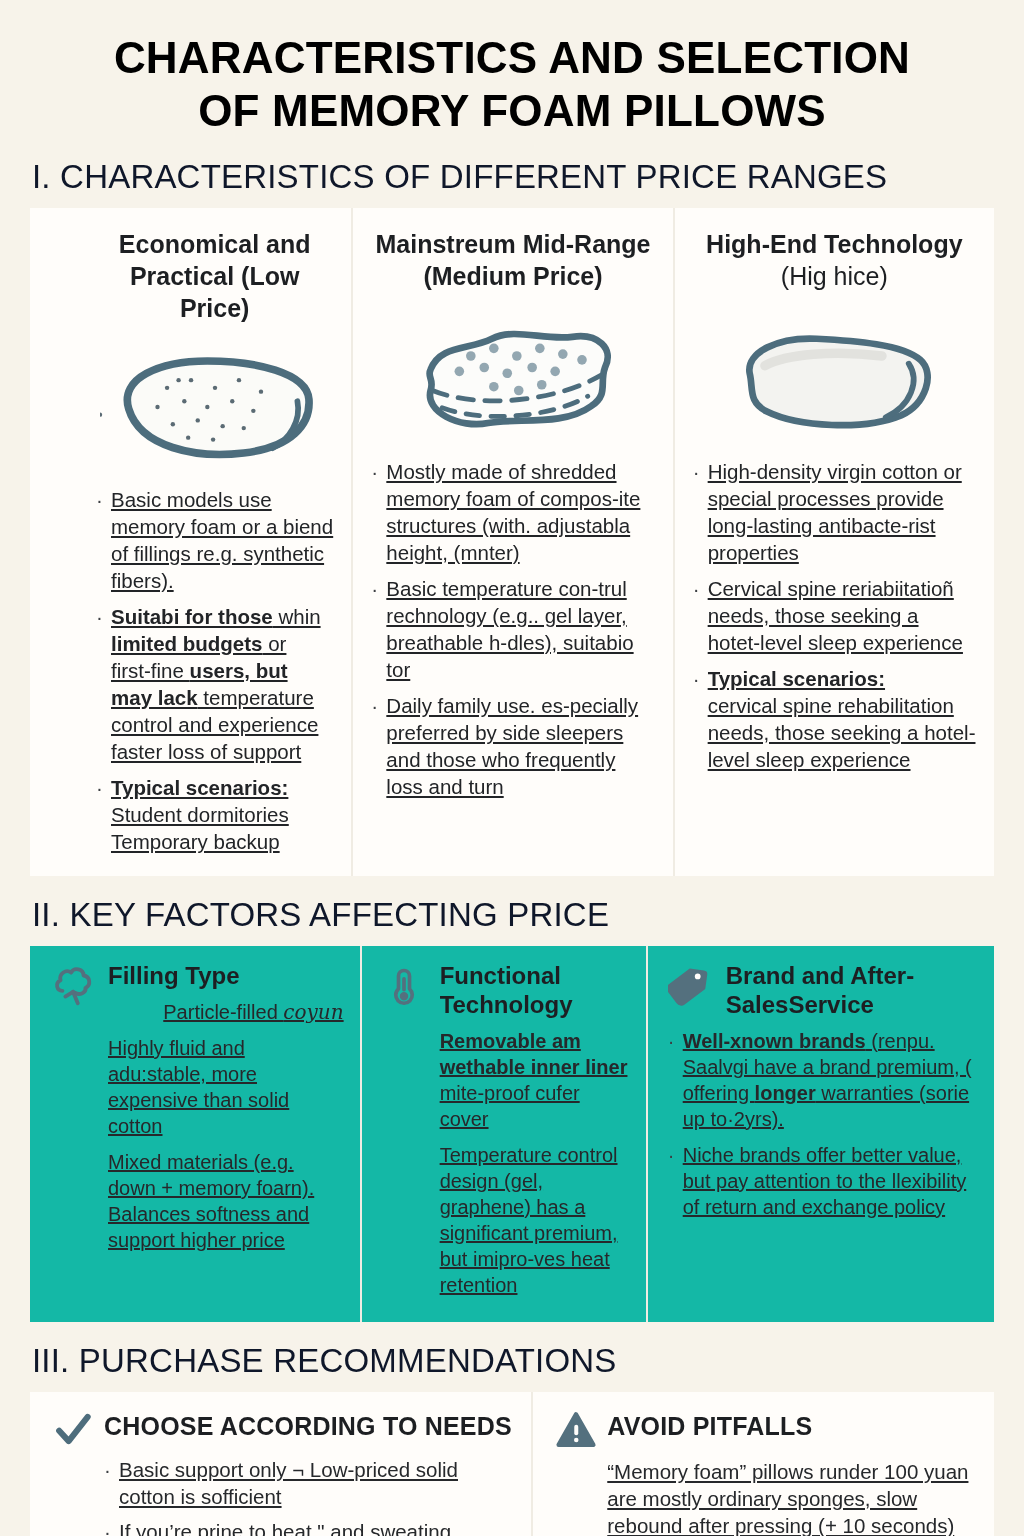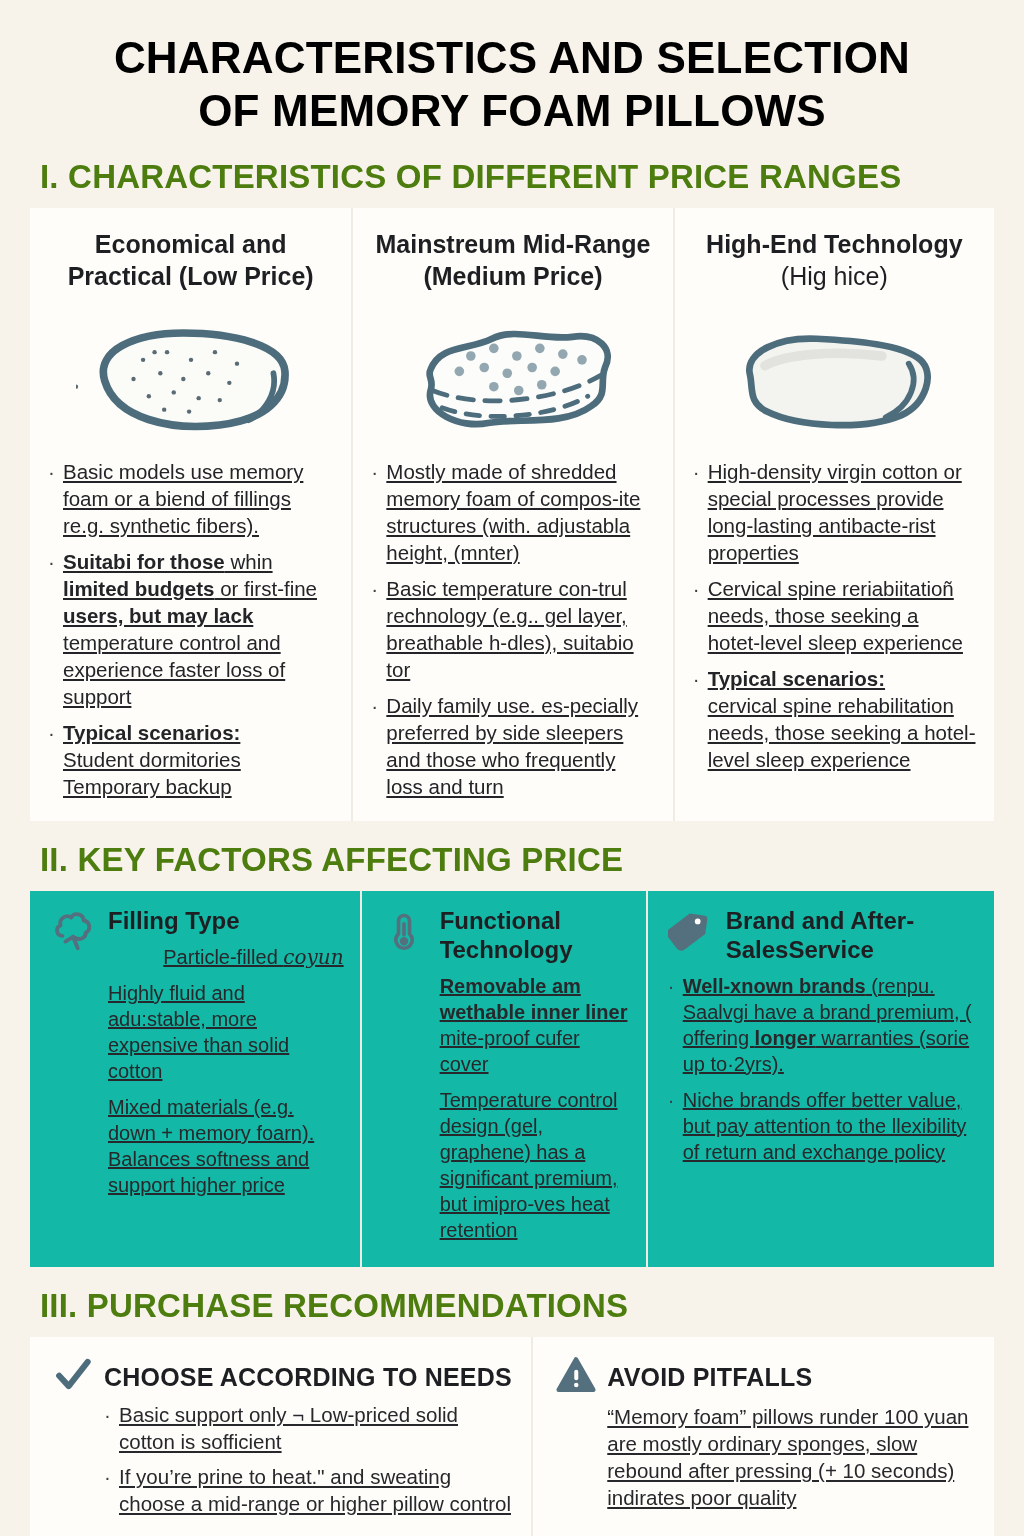--- a/index.html
+++ b/index.html
@@ -15,35 +15,35 @@
   .main-title {
     text-align: center;
     font-weight: bold;
     color: #000000;
     font-size: 44px;
     line-height: 1.2;
     letter-spacing: 0.2px;
     margin: 14px 0 8px 0;
   }
   .sec-heading {
-    font-weight: bold;
-    color: #4d7c0f;
+    font-weight: normal;
+    color: #0f172a;
     font-size: 33px;
     letter-spacing: 0.2px;
-    margin: 20px 0 12px 10px;
+    margin: 20px 0 12px 2px;
   }
 
   
   .cols3 {
     display: grid;
     grid-template-columns: 1fr 1fr 1fr;
     background: #fffdfa;
   }
   .cols3 > .col { padding: 16px 18px 12px 18px; border-left: 2px solid #f0ece3; }
-  .cols3 > .col:first-child { border-left: none; }
+  .cols3 > .col:first-child { border-left: none; margin-left: 48px; }
 
   .col-title {
     text-align: center;
     font-size: 25px;
     font-weight: bold;
     color: #1d1f22;
     line-height: 1.28;
     min-height: 68px;
     margin-top: 4px;
   }
@@ -77,21 +77,21 @@
 
   
   .recs {
     display: grid;
     grid-template-columns: 1.04fr 0.96fr;
     background: #fffdfa;
   }
   .recs > .col { padding: 18px 18px 16px 22px; border-left: 2px solid #f0ece3; }
   .recs > .col:first-child { border-left: none; }
   .rec-head { display: grid; grid-template-columns: 52px 1fr; align-items: start; }
-  .rec-title { font-size: 25px; font-weight: bold; color: #1d1f22; letter-spacing: 0.2px; margin-top: 8px; }
+  .rec-title { font-size: 25px; font-weight: bold; color: #1d1f22; letter-spacing: 0.2px; margin-top: 2px; }
   .rec-body { font-size: 20.5px; line-height: 1.32; margin-left: 52px; margin-top: 8px; }
   .rec-body .rich-item { margin-bottom: 8px; }
 
   svg { display: block; }
 </style>
 </head>
 <body>
 
 <div class="page">
 

